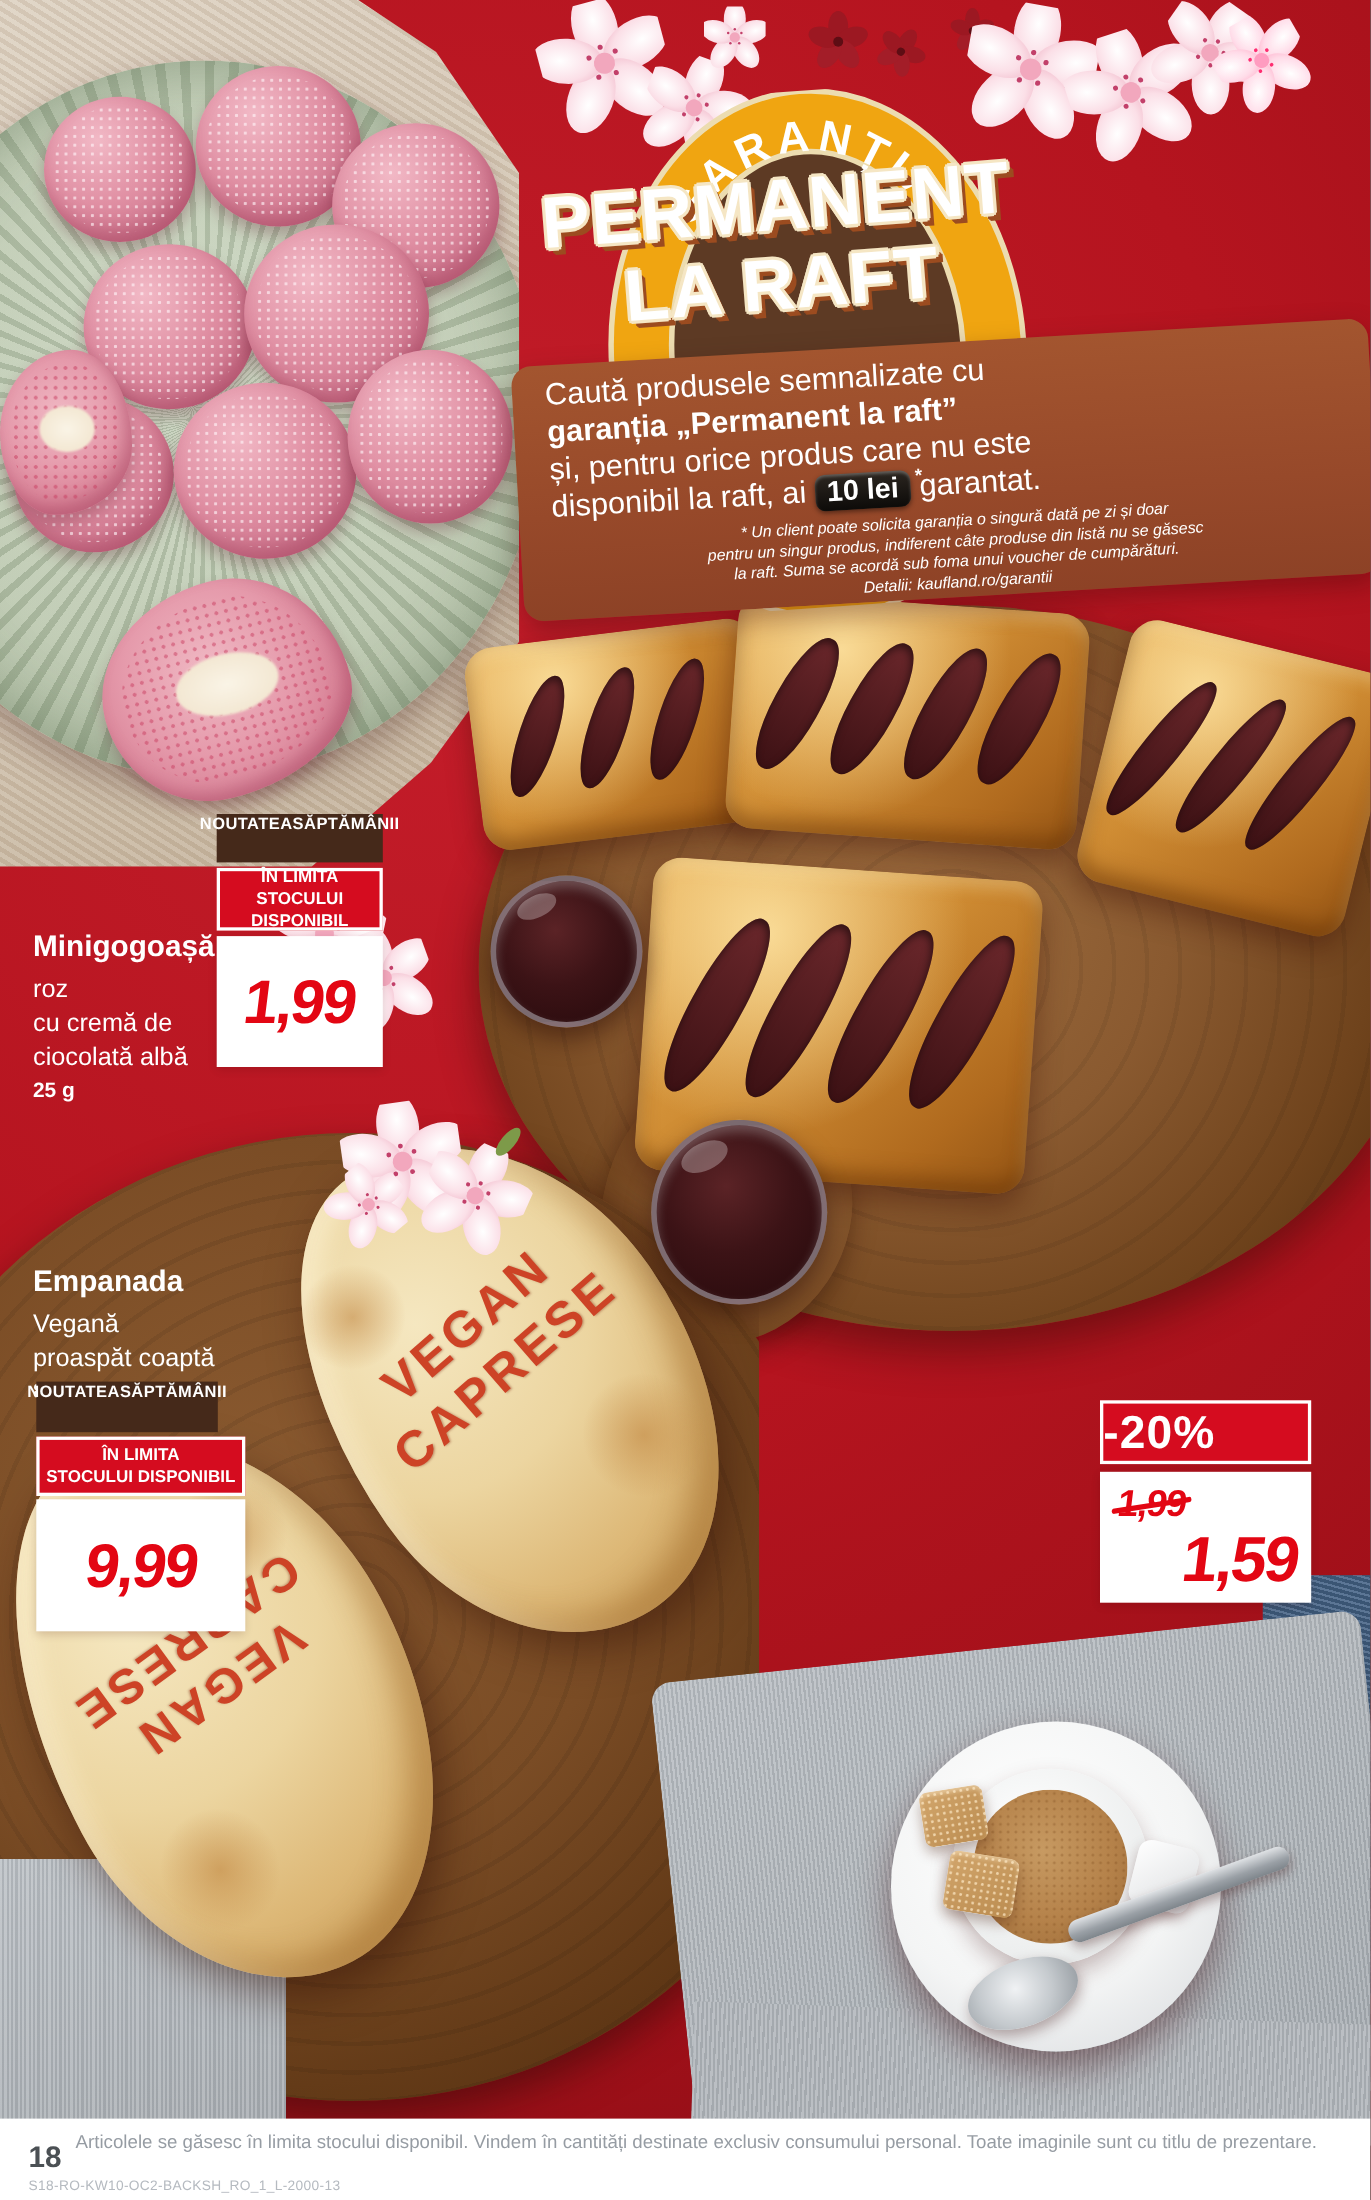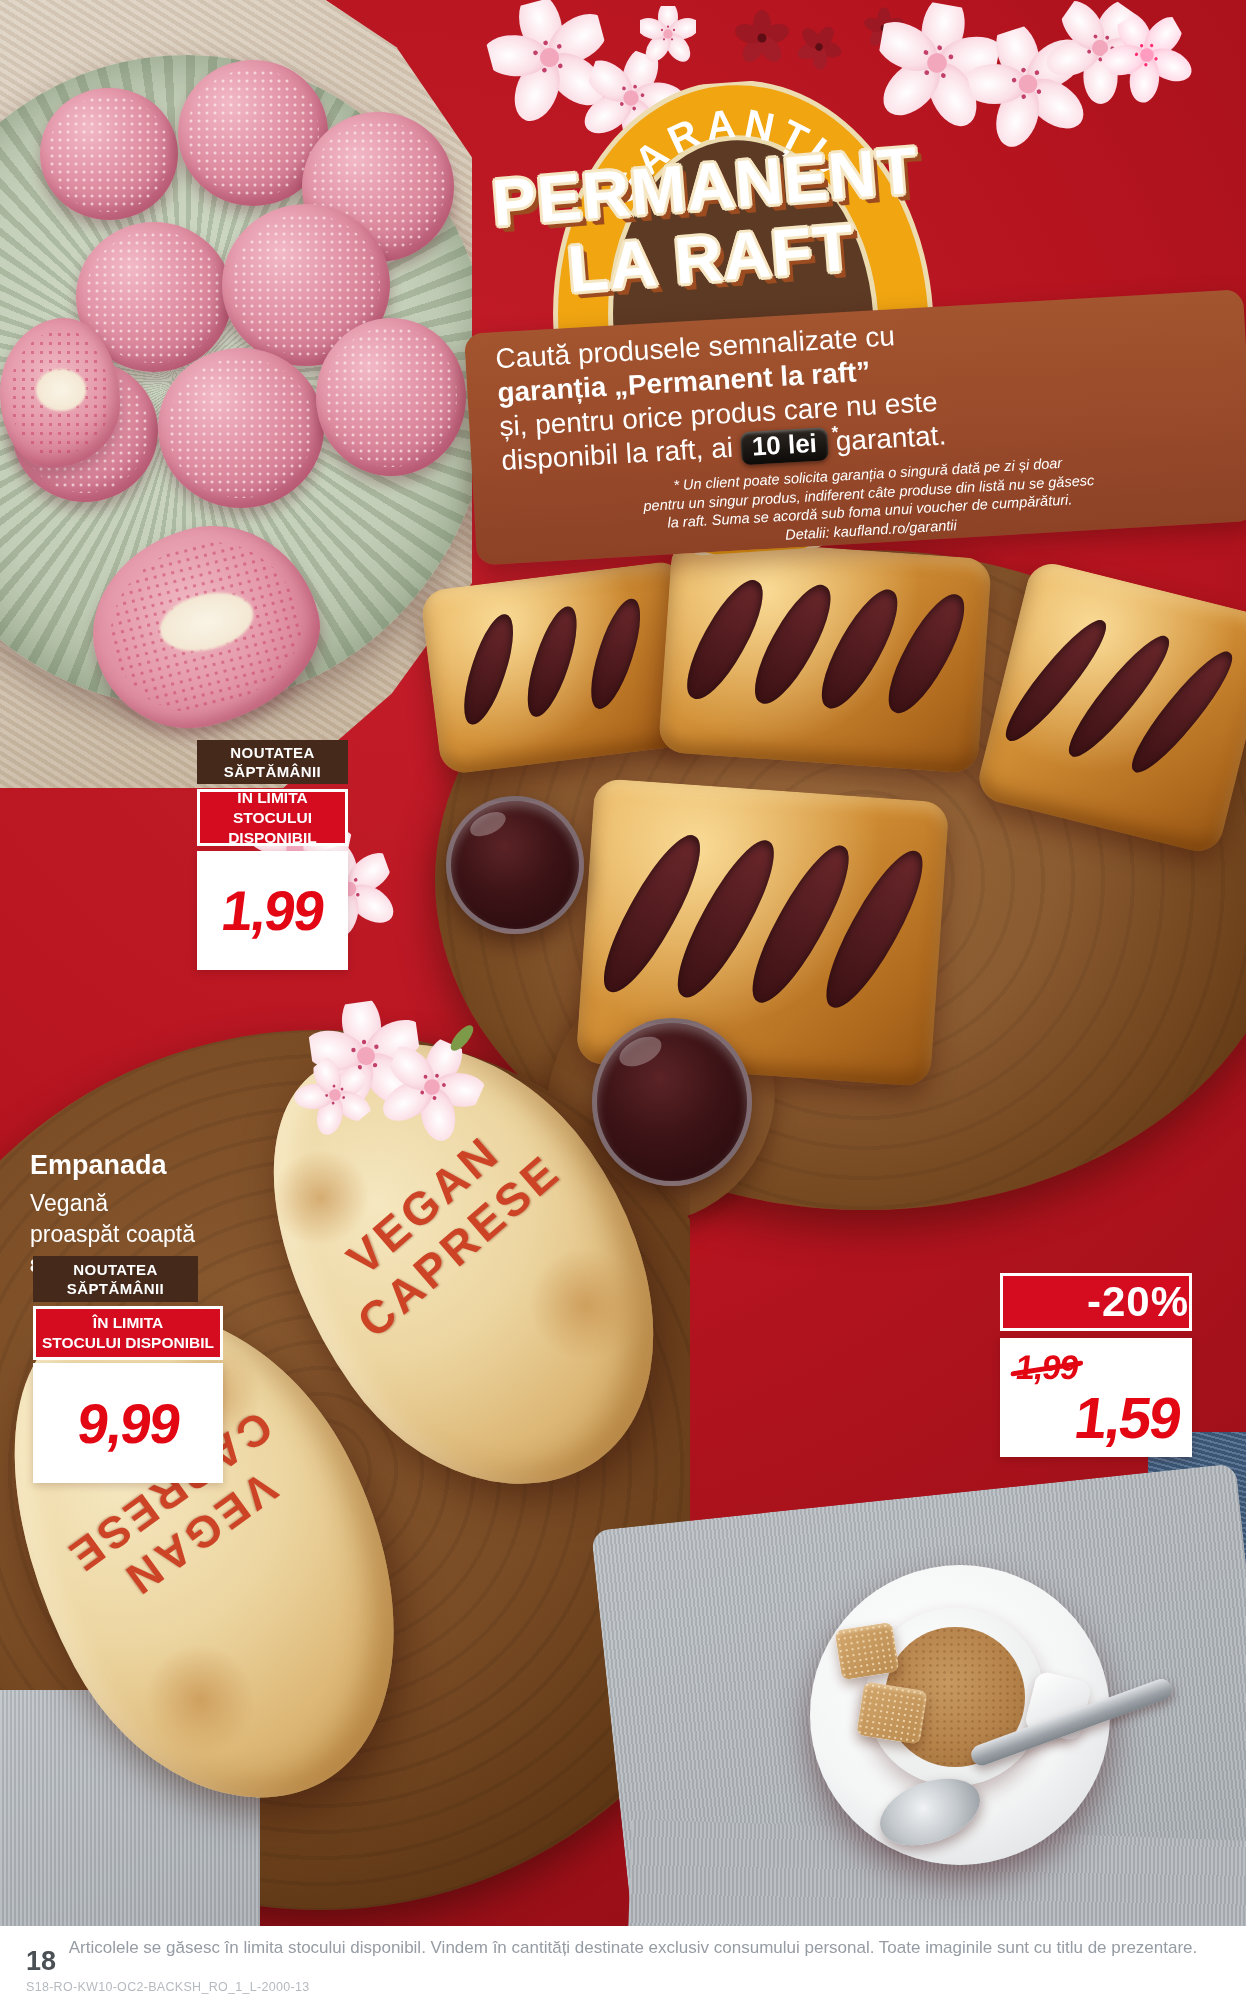--- a/index.html
+++ b/index.html
@@ -69,33 +69,33 @@
     border:5px solid rgba(215,220,228,.45);
     box-shadow:inset 0 6px 10px rgba(255,255,255,.25), 0 10px 22px rgba(40,10,5,.5);}
   .jar::after{content:"";position:absolute;left:14%;top:10%;width:30%;height:16%;border-radius:50%;
     background:rgba(255,255,255,.28);transform:rotate(-25deg);}
   .wedge{position:absolute;z-index:1;transform:rotate(12deg);border-radius:46% 54% 58% 42%/52% 48% 55% 45%;
     background:radial-gradient(circle at 60% 40%, #9a6a3e, #7a4c24 60%, #5c3312);
     box-shadow:0 10px 24px rgba(40,10,5,.4);}
 
   
   .badge-new{position:absolute;z-index:10;background:#45291a;color:#fff;font-weight:bold;text-align:center;
-    font-size:15px;line-height:19px;letter-spacing:.4px;display:flex;flex-direction:column;justify-content:center;}
+    font-size:15px;line-height:19px;letter-spacing:.4px;display:flex;flex-direction:row;justify-content:center;}
   .badge-stock{position:absolute;z-index:10;background:#d50c1f;border:3px solid #fff;box-sizing:border-box;
     color:#fff;font-weight:bold;text-align:center;font-size:15.5px;line-height:20px;
     display:flex;flex-direction:column;justify-content:center;}
   .price-box{position:absolute;z-index:10;background:#fff;display:flex;align-items:center;justify-content:center;
     box-shadow:0 3px 8px rgba(60,0,5,.18);}
   .price{color:#e30613;font-weight:bold;font-size:56px;letter-spacing:-2px;transform:skewX(-7deg);}
   .pname{position:absolute;z-index:10;color:#fff;}
   .pname .nm{font-size:27px;font-weight:bold;margin-bottom:7px;}
   .pname .ds{font-size:23px;line-height:31px;}
   .pname .wt{font-size:19px;font-weight:bold;margin-top:5px;}
   .discount-box{position:absolute;z-index:10;background:#d50c1f;border:3px solid #fff;box-sizing:border-box;
-    color:#fff;font-weight:bold;font-size:42px;letter-spacing:1px;display:flex;align-items:center;justify-content:flex-end;}
+    color:#fff;font-weight:bold;font-size:42px;letter-spacing:1px;display:flex;align-items:center;justify-content:flex-start;}
   .old-price{position:absolute;top:10px;left:16px;color:#e30613;font-weight:bold;font-size:34px;
     letter-spacing:-1px;transform:skewX(-7deg);}
   .old-price i{content:"";position:absolute;left:-8%;top:46%;width:116%;height:5px;background:#e30613;
     transform:rotate(-9deg);border-radius:3px;}
   .new-price{position:absolute;right:12px;bottom:6px;color:#e30613;font-weight:bold;font-size:58px;
     letter-spacing:-2px;transform:skewX(-7deg);}
 
   
   .photo3{position:absolute;left:0;top:960px;width:690px;height:968px;z-index:1;overflow:hidden;}
   .board2{position:absolute;left:-130px;top:70px;width:900px;height:880px;border-radius:50%;
@@ -318,20 +318,27 @@
     <span>NOUTATEA</span>
     <span>SĂPTĂMÂNII</span>
   </div>
   <div class="badge-stock" style="left:197px;top:789px;width:151px;height:57px">
     <span>ÎN LIMITA</span>
     <span>STOCULUI DISPONIBIL</span>
   </div>
   <div class="price-box" style="left:197px;top:851px;width:151px;height:119px">
     <span class="price">1,99</span>
   </div>
+  <div class="pname" style="left:30px;top:845px;width:170px">
+    <div class="nm">Minigogoașă</div>
+    <div class="ds">roz</div>
+    <div class="ds">cu cremă de</div>
+    <div class="ds">ciocolată albă</div>
+    <div class="wt">25 g</div>
+  </div>
 
   <div class="photo3">
     <div class="board2"></div>
     <div class="cloth-grey" style="left:0;top:730px;width:260px;height:238px"></div>
     <div class="emp" style="left:300px;top:60px;width:330px;height:480px;transform:rotate(-35deg)">
       <span class="spot" style="left:10%;top:12%;width:30%;height:20%"></span>
       <span class="spot" style="left:55%;top:60%;width:34%;height:24%"></span>
       <div class="brand" style="left:6%;top:30%;width:88%;font-size:46px;line-height:54px;transform:rotate(-6deg)">
         <div>VEGAN</div>
         <div>CAPRESE</div>

